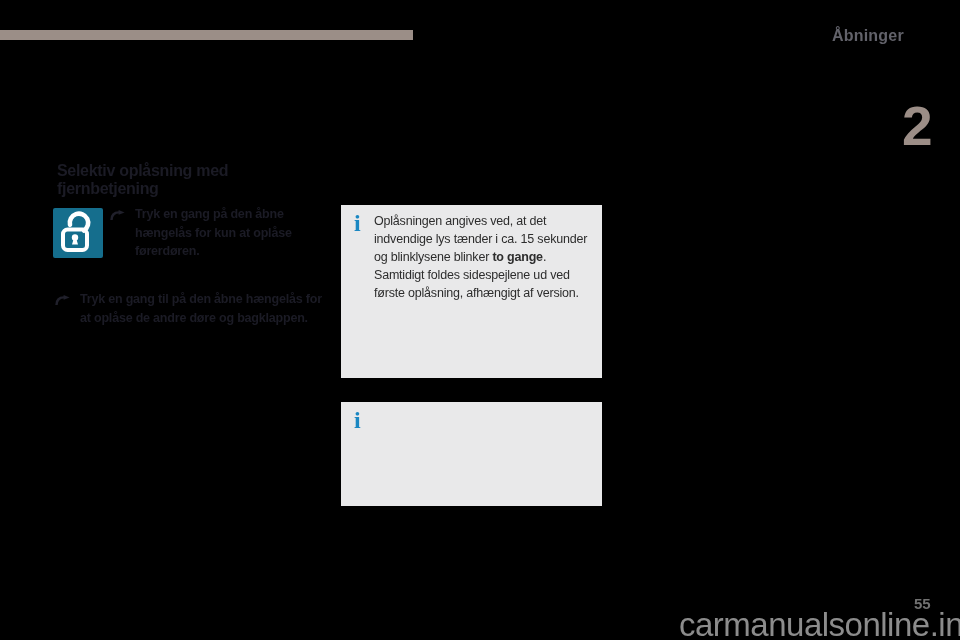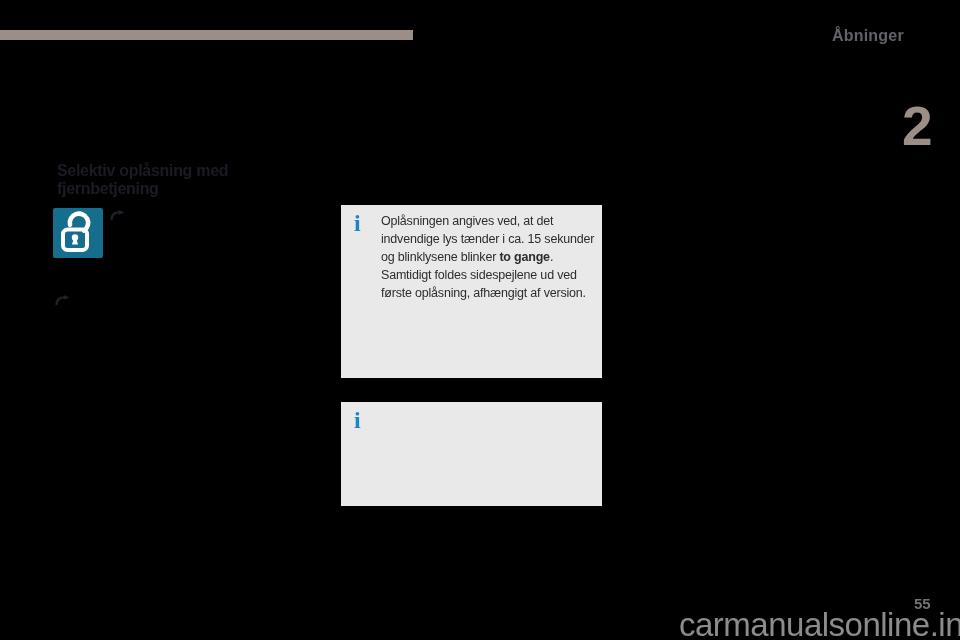--- a/index.html
+++ b/index.html
@@ -48,21 +48,21 @@
   }
   .info-box-1{ top:205px; height:173px; }
   .info-box-2{ top:402px; height:104px; }
   .info-icon{
     position:absolute; left:13px; top:5px;
     font-family:"Liberation Serif",serif; font-weight:bold;
     font-size:24px; line-height:1.1;
     color:var(--info-icon-blue,#1a87c2);
   }
   .info-text{
-    position:absolute; left:40px; top:7px; width:224px;
+    position:absolute; left:33px; top:7px; width:224px;
     font-size:12.5px; line-height:18px; letter-spacing:-.2px;
     color:var(--info-text,#2d2d2d); white-space:pre-line;
   }
   .info-box-2 .info-text{ top:5px; }
   .bold{ font-weight:bold;text-align:center; }
   .page-number{
     position:absolute; left:914px; top:595px; z-index:4;
     font-size:15px; font-weight:bold; color:#717171;
   }
   .watermark{
@@ -94,29 +94,34 @@
   </span>
 </div>
 
 <div class="bullet bullet-1">
   <span class="arrow">
     <svg width="15" height="11" viewBox="0 0 15 11" aria-hidden="true">
       <path d="M1.5,10 C1.5,4 5.5,2.4 9,2.4" fill="none" stroke="#20202b" stroke-width="2.4"></path>
       <polygon points="8.6,0 14.6,2.4 8.6,4.8" fill="#20202b"></polygon>
     </svg>
   </span>
+  <span class="bullet-text">Tryk en gang på den åbne
+hængelås for kun at oplåse
+førerdøren.</span>
 </div>
 
 <div class="bullet bullet-2">
   <span class="arrow">
     <svg width="15" height="11" viewBox="0 0 15 11" aria-hidden="true">
       <path d="M1.5,10 C1.5,4 5.5,2.4 9,2.4" fill="none" stroke="#20202b" stroke-width="2.4"></path>
       <polygon points="8.6,0 14.6,2.4 8.6,4.8" fill="#20202b"></polygon>
     </svg>
   </span>
+  <span class="bullet-text">Tryk en gang til på den åbne hængelås for
+at oplåse de andre døre og bagklappen.</span>
 </div>
 
 <div class="info-box info-box-1">
   <span class="info-icon">i</span>
   <p class="info-text"><span>Oplåsningen angives ved, at det
 indvendige lys tænder i ca. 15 sekunder
 og blinklysene blinker </span><span class="bold">to gange</span><span>.
 Samtidigt foldes sidespejlene ud ved
 første oplåsning, afhængigt af version.</span></p>
 </div>

